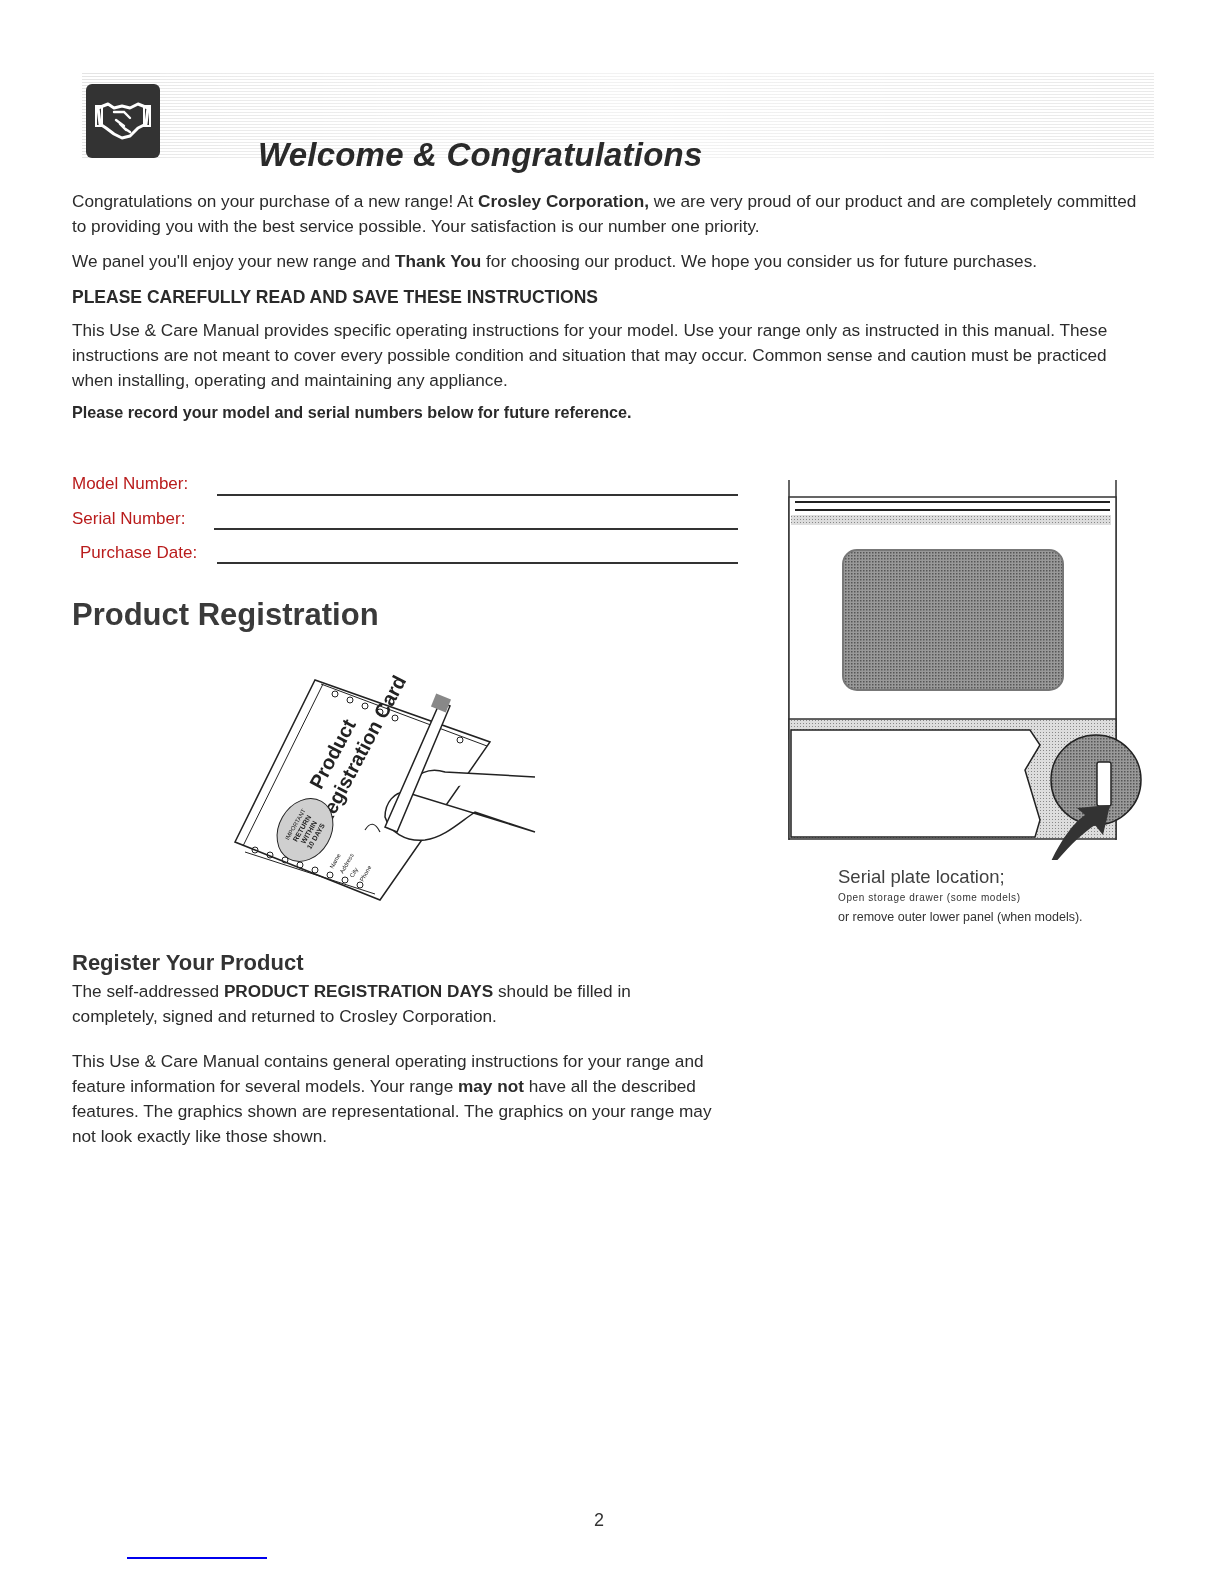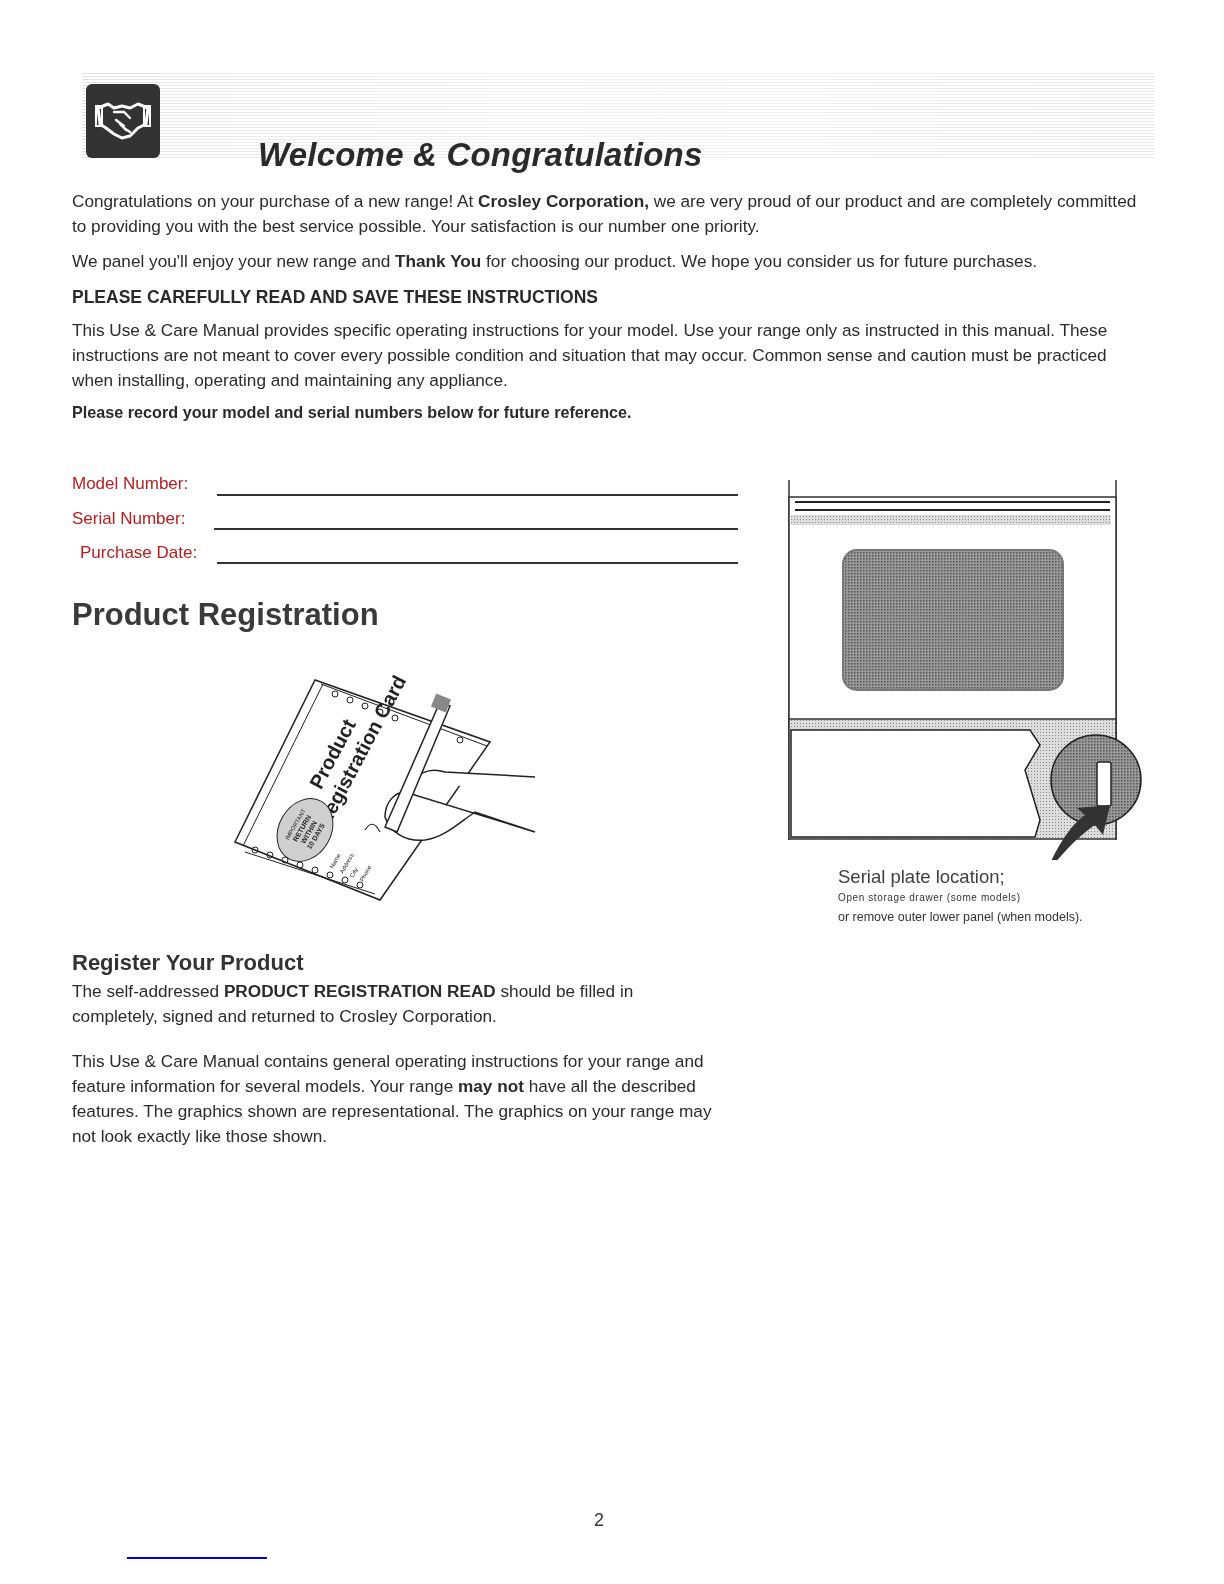--- a/index.html
+++ b/index.html
@@ -145,17 +145,17 @@
   <circle cx="311" cy="300" r="45" fill="url(#dots)" stroke="#222" stroke-width="1.5"></circle>
   <rect x="312" y="282" width="14" height="44" rx="2" fill="#fff" stroke="#222" stroke-width="1.5"></rect>
   <path d="M260 395 C270 370, 285 345, 300 335 L292 328 L325 325 L318 355 L310 345 C295 355, 280 370, 260 395 Z" fill="#333"></path>
 </svg>
 
 <div class="abs caption-main">Serial plate location;</div>
 <div class="abs caption-sub1">Open storage drawer (some models)</div>
 <div class="abs caption-sub2">or remove outer lower panel (when models).</div>
 
 <div class="abs h-register">Register Your Product</div>
-<div class="abs para p4"><span>The self-addressed </span><b>PRODUCT REGISTRATION READ</b><span> should be filled in completely, signed and returned to Crosley Corporation.</span></div>
+<div class="abs para p4"><span>The self-addressed </span><b>PRODUCT REGISTRATION DAYS</b><span> should be filled in completely, signed and returned to Crosley Corporation.</span></div>
 <div class="abs para p5"><span>This Use &amp; Care Manual contains general operating instructions for your range and feature information for several models. Your range </span><b>may not</b><span> have all the described features. The graphics shown are representational. The graphics on your range may not look exactly like those shown.</span></div>
 
 <div class="abs page-num">2</div>
 <div class="abs blue-rule"></div>
 
 </body></html>

